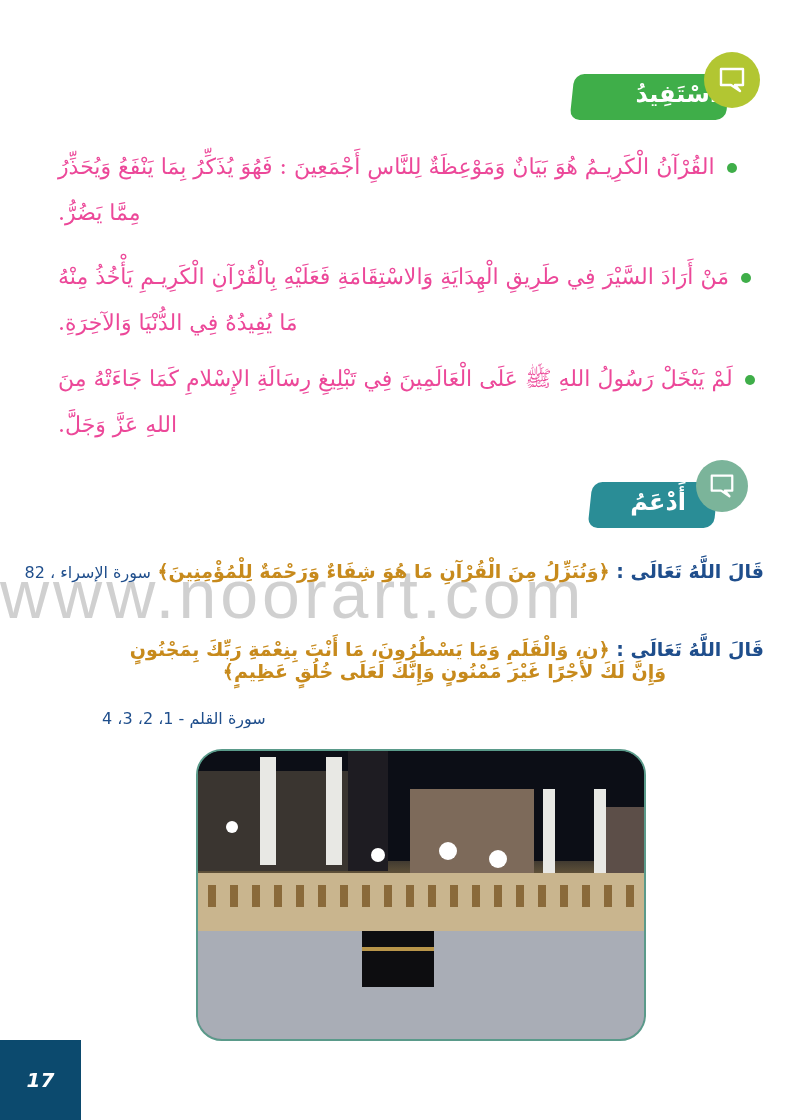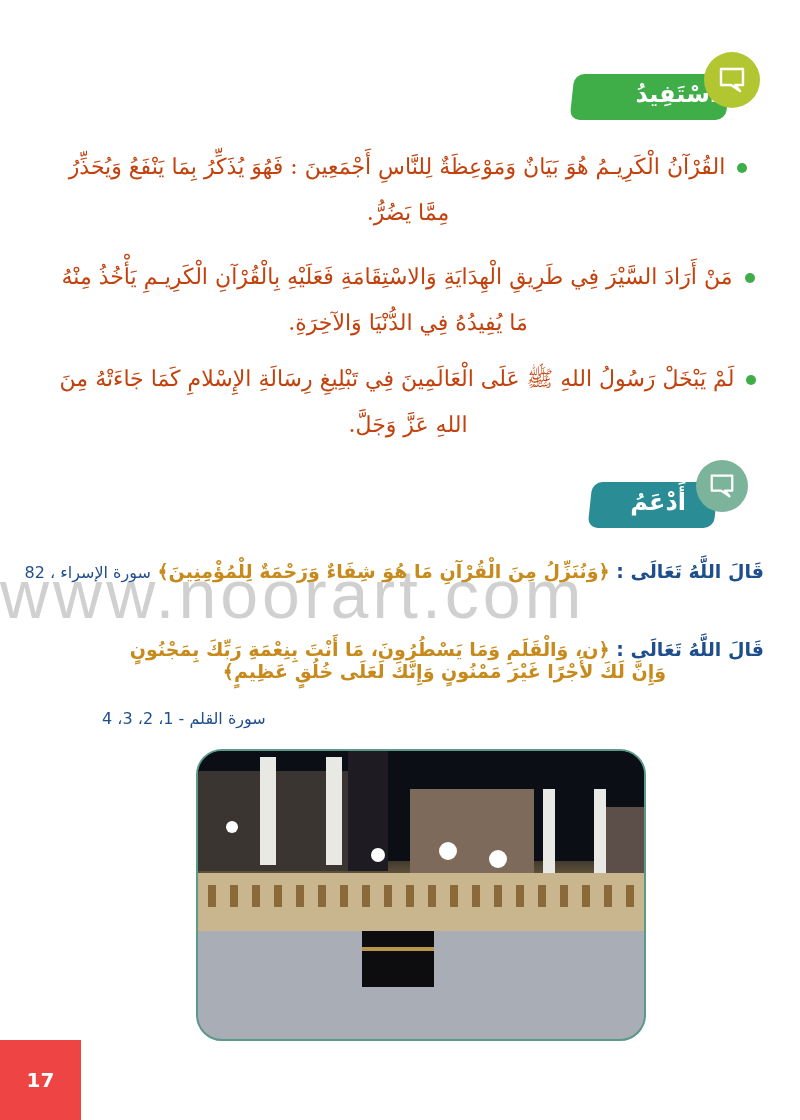--- a/index.html
+++ b/index.html
@@ -17,23 +17,23 @@
   .banner-text {
     position: absolute; color: #ffffff; font-weight: bold; font-size: 24px;
     direction: rtl; text-align: right;
   }
   .bubble {
     position: absolute; width: 56px; height: 56px; border-radius: 50%;
     display: flex; align-items: center; justify-content: center;
   }
   .para {
     position: absolute; right: 42px; width: 700px;
-    direction: rtl; text-align: center;
+    direction: rtl; text-align: left;
     font-family: "DejaVu Serif", serif; font-size: 22px; line-height: 46px;
-    color: #c2410c;
+    color: #ec4899;
   }
   .bullet {
     display: inline-block; width: 10px; height: 10px; border-radius: 50%;
     margin-left: 12px; vertical-align: middle;
   }
   .verse-row {
     position: absolute; direction: rtl; white-space: nowrap;
     font-size: 19px; font-weight: bold;
   }
   .verse-label { color: #1f4e8c; }
@@ -45,23 +45,24 @@
     color: rgba(170,170,170,0.55); letter-spacing: 4px; white-space: nowrap;
     pointer-events: none; line-height: 60px; margin-top: 28px;
   }
   .photo {
     position: absolute; left: 196px; top: 749px; width: 446px; height: 288px;
     border-radius: 26px; overflow: hidden; border: 2px solid #5a9a8a;
     background: linear-gradient(#0b0d14 0%, #141824 32%, #6b5a3c 44%, #d2b47a 52%, #8a7660 60%, #c7c9d0 70%, #9ea3ae 85%, #7b808c 100%);
   }
   .page-num {
     position: absolute; left: 0; top: 1040px; width: 81px; height: 80px;
-    background: #ef4444; color: #fff; font-weight: bold; font-size: 20px;
+    background: #0c4a6e; color: #fff; font-weight: bold; font-size: 20px;
     display: flex; align-items: center; justify-content: center;
     font-family: "DejaVu Sans", sans-serif;
+    font-style: italic;
   }
 </style>
 </head>
 <body>
 
 <div class="banner" style="left:572px; top:74px; width:156px; background:#3fae49;"></div>
 <div class="banner-text" style="left:578px; top:80px; width:140px;">أَسْتَفِيدُ</div>
 <div class="bubble" style="left:704px; top:52px; background:#b2c632;">
   <svg width="30" height="30" viewBox="0 0 30 30">
     <path d="M4 4 H26 V20 H18 L23 26 L14 20 H4 Z" fill="none" stroke="#fff" stroke-width="2.4" stroke-linejoin="round"></path>

